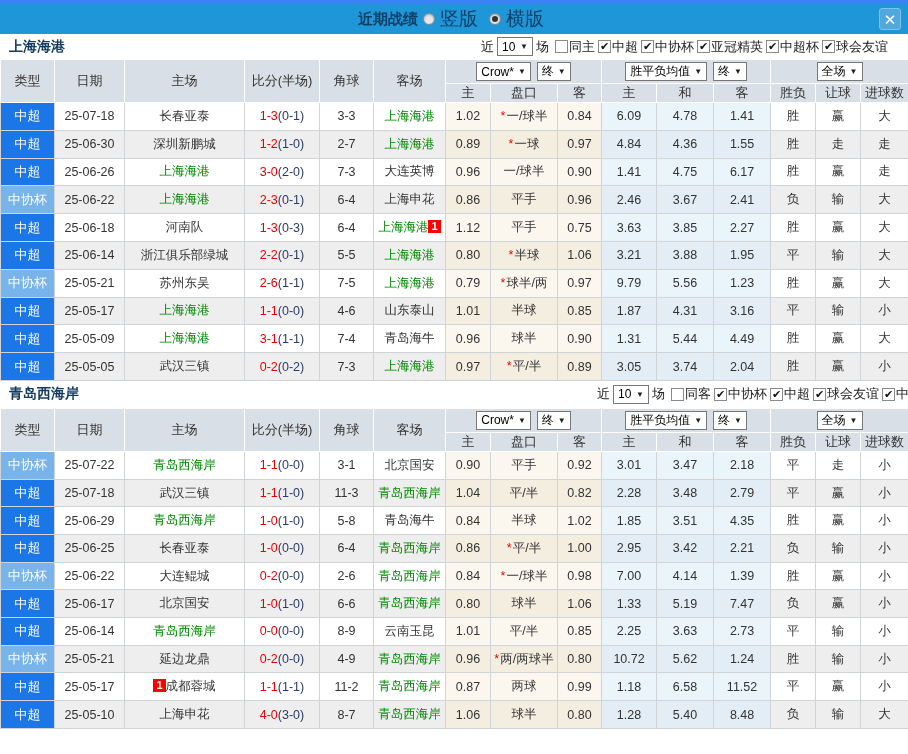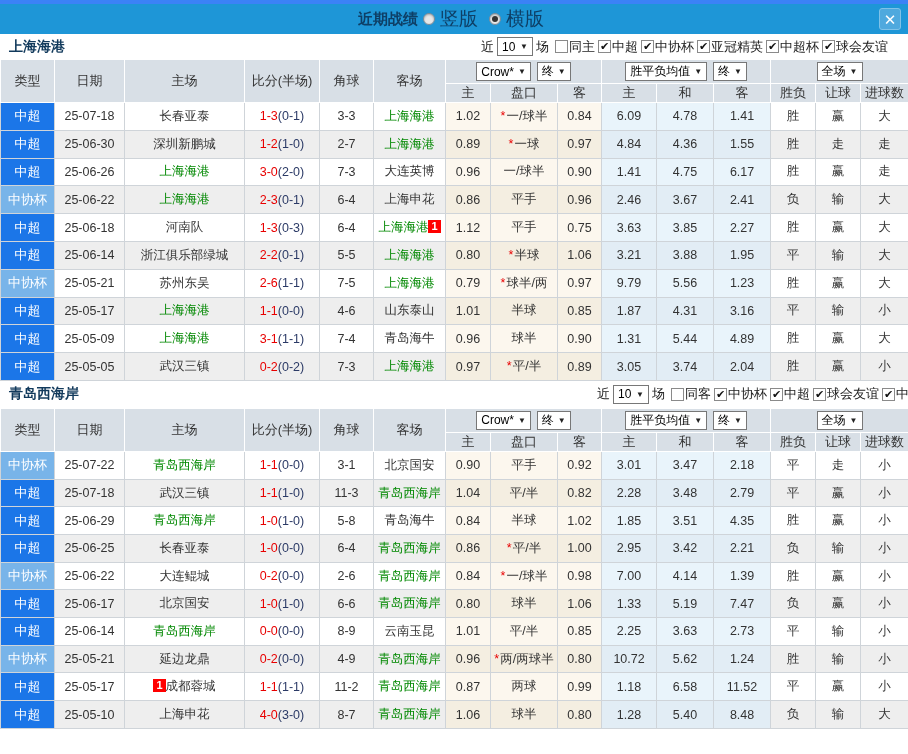--- a/index.html
+++ b/index.html
@@ -331,21 +331,21 @@
             <td class="c-date">25-05-09</td>
             <td class="c-team focal"><span class="tname">上海海港</span></td>
             <td class="c-score"><span class="ft">3-1</span><span class="ht">(1-1)</span></td>
             <td>7-4</td>
             <td class="c-team"><span class="tname">青岛海牛</span></td>
             <td class="c-crow">0.96</td>
             <td class="c-crow"><span>球半</span></td>
             <td class="c-crow">0.90</td>
             <td class="c-avg">1.31</td>
             <td class="c-avg">5.44</td>
-            <td class="c-avg">4.89</td>
+            <td class="c-avg">4.49</td>
             <td class="t-red">胜</td>
             <td class="t-red">赢</td>
             <td class="t-red">大</td>
           </tr>
           <tr>
             <td class="c-type">中超</td>
             <td class="c-date">25-05-05</td>
             <td class="c-team"><span class="tname">武汉三镇</span></td>
             <td class="c-score"><span class="ft">0-2</span><span class="ht">(0-2)</span></td>
             <td>7-3</td>

